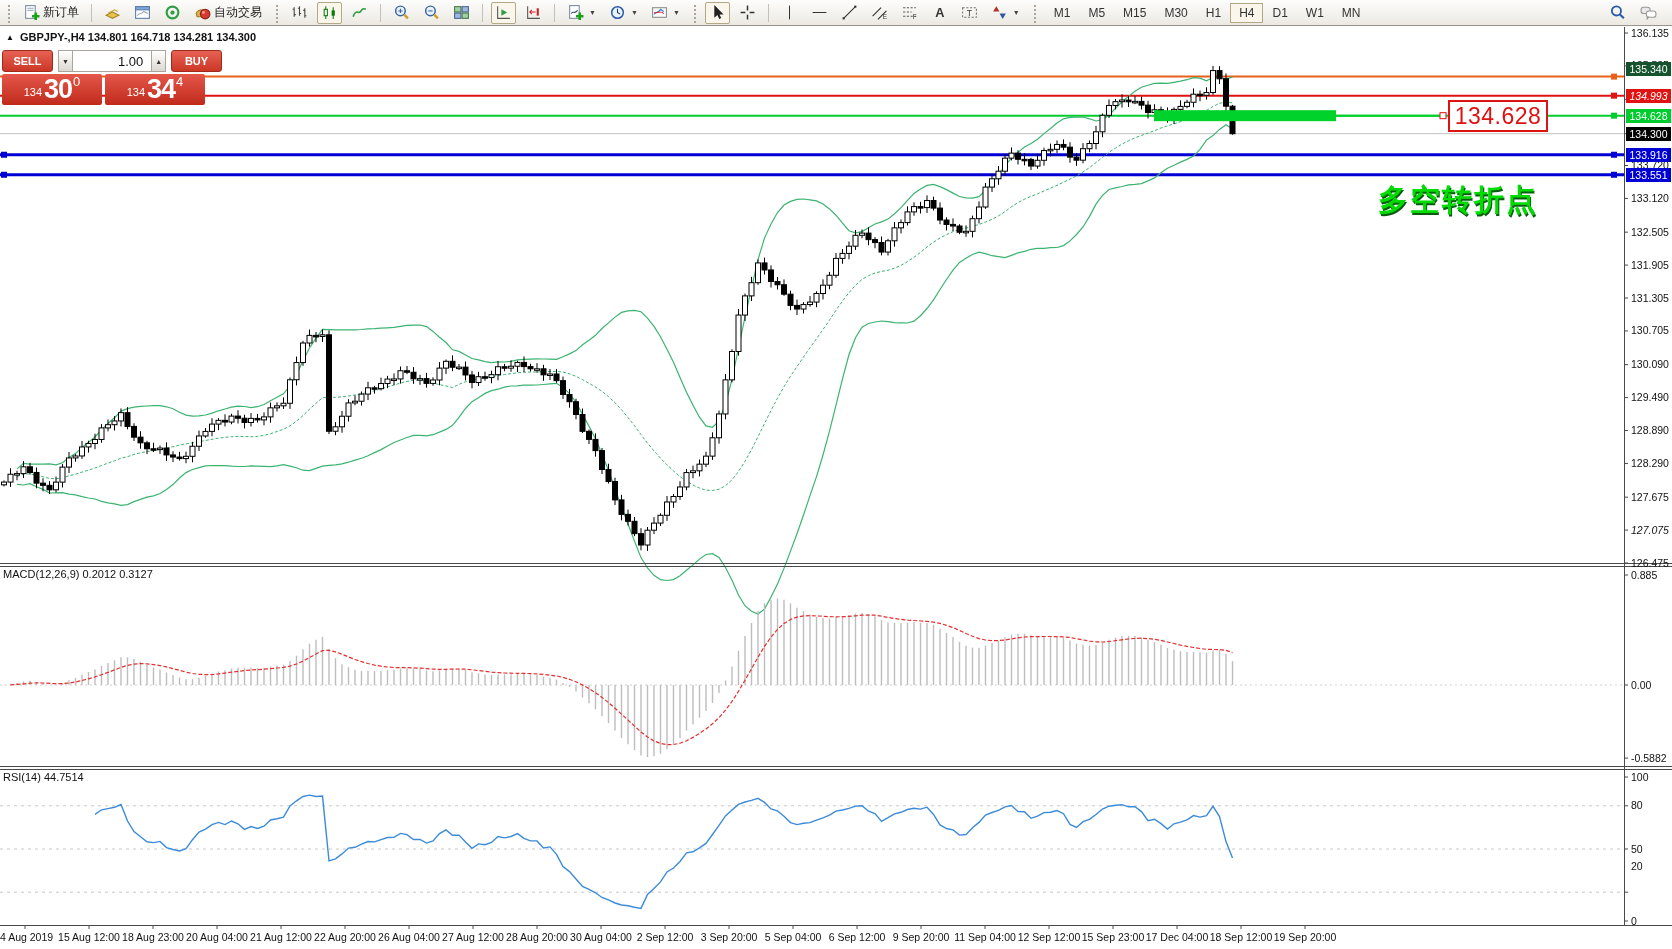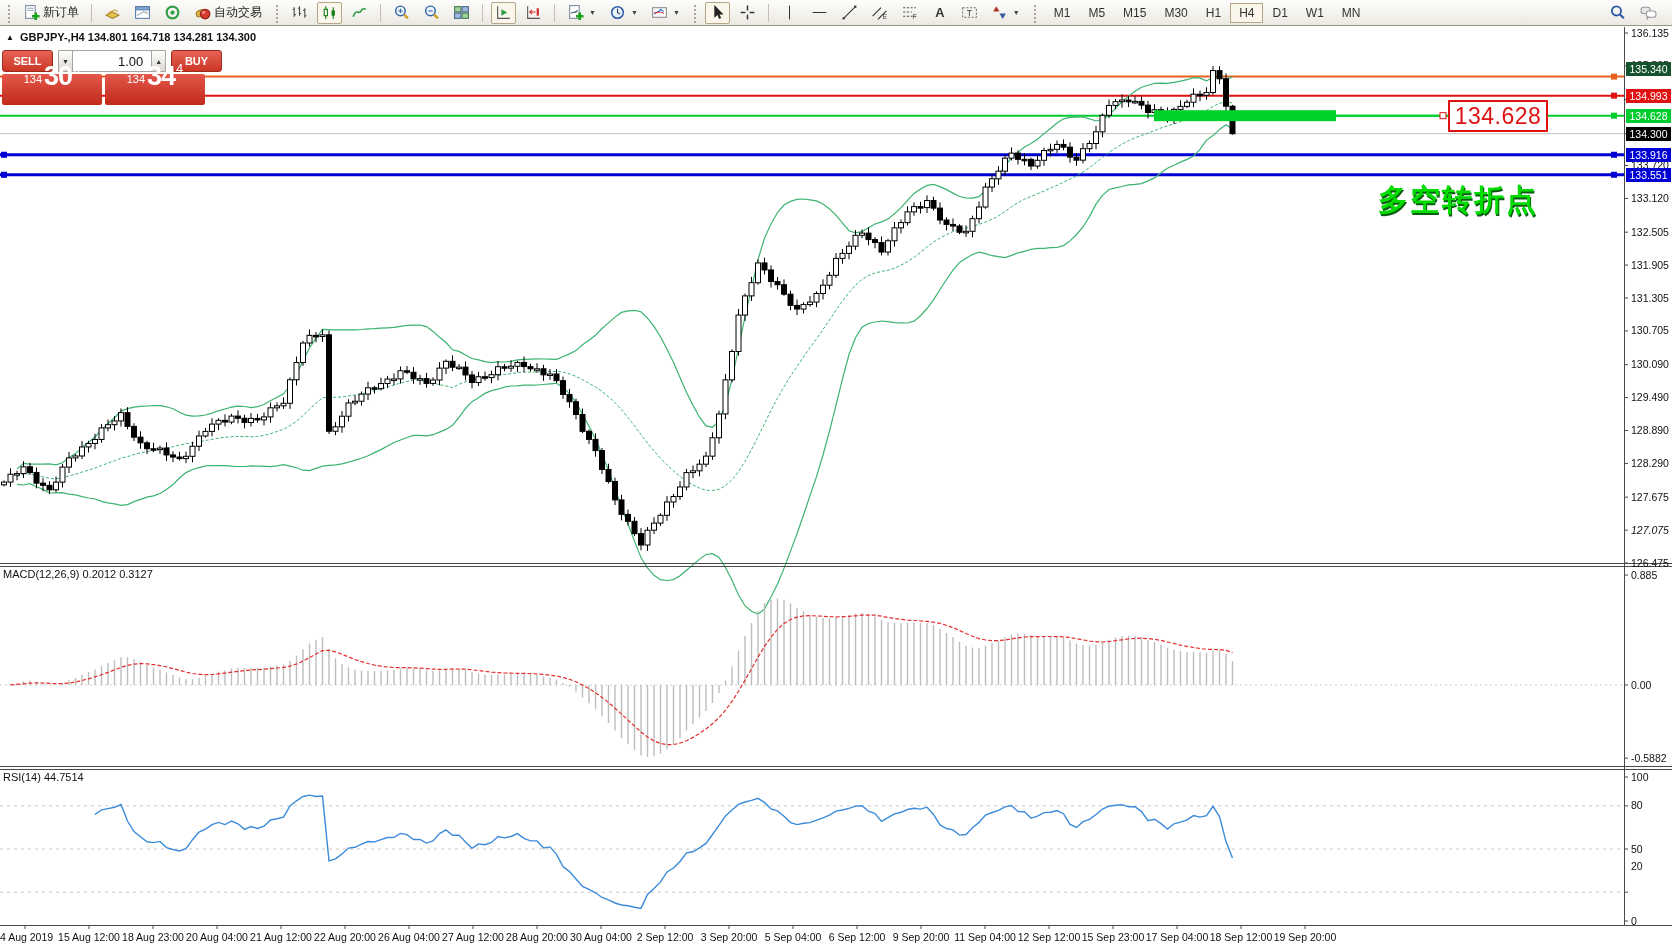--- a/index.html
+++ b/index.html
@@ -39,21 +39,21 @@
   .tp-btn { width:52px; background:linear-gradient(#e66255,#cc3726); border:1px solid #9e2a1c;
     border-radius:3px; color:#fff; font-size:11px; font-weight:bold; display:flex; align-items:center; justify-content:center; }
   .tp-sell { margin-right:5px; }
   .tp-buy { margin-left:5px; }
   .step-btn { width:15px; background:linear-gradient(#ffffff,#dcd8d0); border:1px solid #a9a49c;
     font-size:7px; color:#333; display:flex; align-items:center; justify-content:center; }
   .vol { width:80px; border-top:1px solid #a9a49c; border-bottom:1px solid #a9a49c; background:#fff;
     font-size:13px; color:#111; display:flex; align-items:center; justify-content:flex-end; padding-right:8px; }
   .tp-prices { display:flex; gap:3px; }
   .price-box { width:100px; height:31px; background:linear-gradient(#e4574a,#c02a1b); border-radius:2px;
-    color:#fff; display:flex; align-items:flex-end; justify-content:center; padding-bottom:16px; }
+    color:#fff; display:flex; align-items:flex-end; justify-content:center; padding-bottom:3px; }
   .pb-small { font-size:11px; margin-bottom:4px; margin-right:2px; }
   .pb-big { font-size:27px; font-weight:bold; line-height:26px; letter-spacing:-1px; }
   .pb-sup { font-size:13px; margin-bottom:13px; margin-left:1px; }
 
   .ptick { position:absolute; left:1631px; height:13px; line-height:13px; font-size:10.5px; color:#111; white-space:nowrap; }
   .badge { position:absolute; left:1626px; width:45px; height:14px; line-height:14px; text-align:center;
     color:#fff; font-size:10.5px; z-index:4; }
   .pane-label { position:absolute; left:3px; font-size:11px; color:#111; z-index:3; }
   .date-label { position:absolute; top:904px; font-size:10.5px; color:#111; white-space:nowrap; }
   .price-callout { position:absolute; left:1448px; top:73px; width:100px; height:32px; background:#fff;
@@ -990,21 +990,21 @@
         <div class="ptick" style="top: 529.5px;">126.475</div>
         <div class="ptick" style="top: 541.5px;">0.885</div>
         <div class="ptick" style="top: 651.5px;">0.00</div>
         <div class="ptick" style="top: 724.61px;">-0.5882</div>
         <div class="ptick" style="top: 743.5px;">100</div>
         <div class="ptick" style="top: 772.3px;">80</div>
         <div class="ptick" style="top: 815.5px;">50</div>
         <div class="ptick" style="top: 833px;">20</div>
         <div class="ptick" style="top: 887.5px;">0</div>
         <div class="badge" style="top: 35px; background: #14532d;">135.340</div>
-        <div class="badge" style="top: 61.6563px; background: rgb(224, 18, 18);">134.993</div>
+        <div class="badge" style="top: 61.6563px; background: rgb(224, 18, 18); font-style: italic;">134.993</div>
         <div class="badge" style="top: 81.6822px; background: rgb(0, 204, 46);">134.628</div>
         <div class="badge" style="top: 99.6781px; background: rgb(0, 0, 0);">134.300</div>
         <div class="badge" style="top: 120.746px; background: rgb(0, 0, 212);">133.916</div>
         <div class="badge" style="top: 140.772px; background: rgb(0, 0, 212);">133.551</div>
         <div class="date-label" style="left: 0px;">4 Aug 2019</div>
         <div class="date-label" style="left: 89px; transform: translateX(-50%);">15 Aug 12:00</div>
         <div class="date-label" style="left: 153px; transform: translateX(-50%);">18 Aug 23:00</div>
         <div class="date-label" style="left: 217px; transform: translateX(-50%);">20 Aug 04:00</div>
         <div class="date-label" style="left: 281px; transform: translateX(-50%);">21 Aug 12:00</div>
         <div class="date-label" style="left: 345px; transform: translateX(-50%);">22 Aug 20:00</div>
@@ -1013,18 +1013,18 @@
         <div class="date-label" style="left: 537px; transform: translateX(-50%);">28 Aug 20:00</div>
         <div class="date-label" style="left: 601px; transform: translateX(-50%);">30 Aug 04:00</div>
         <div class="date-label" style="left: 665px; transform: translateX(-50%);">2 Sep 12:00</div>
         <div class="date-label" style="left: 729px; transform: translateX(-50%);">3 Sep 20:00</div>
         <div class="date-label" style="left: 793px; transform: translateX(-50%);">5 Sep 04:00</div>
         <div class="date-label" style="left: 857px; transform: translateX(-50%);">6 Sep 12:00</div>
         <div class="date-label" style="left: 921px; transform: translateX(-50%);">9 Sep 20:00</div>
         <div class="date-label" style="left: 985px; transform: translateX(-50%);">11 Sep 04:00</div>
         <div class="date-label" style="left: 1049px; transform: translateX(-50%);">12 Sep 12:00</div>
         <div class="date-label" style="left: 1113px; transform: translateX(-50%);">15 Sep 23:00</div>
-        <div class="date-label" style="left: 1177px; transform: translateX(-50%);">17 Sep 04:00</div>
+        <div class="date-label" style="left: 1177px; transform: translateX(-50%);">17 Dec 04:00</div>
         <div class="date-label" style="left: 1241px; transform: translateX(-50%);">18 Sep 12:00</div>
         <div class="date-label" style="left: 1305px; transform: translateX(-50%);">19 Sep 20:00</div>
       </div>
   </div>
 </div>
 
 </body></html>

